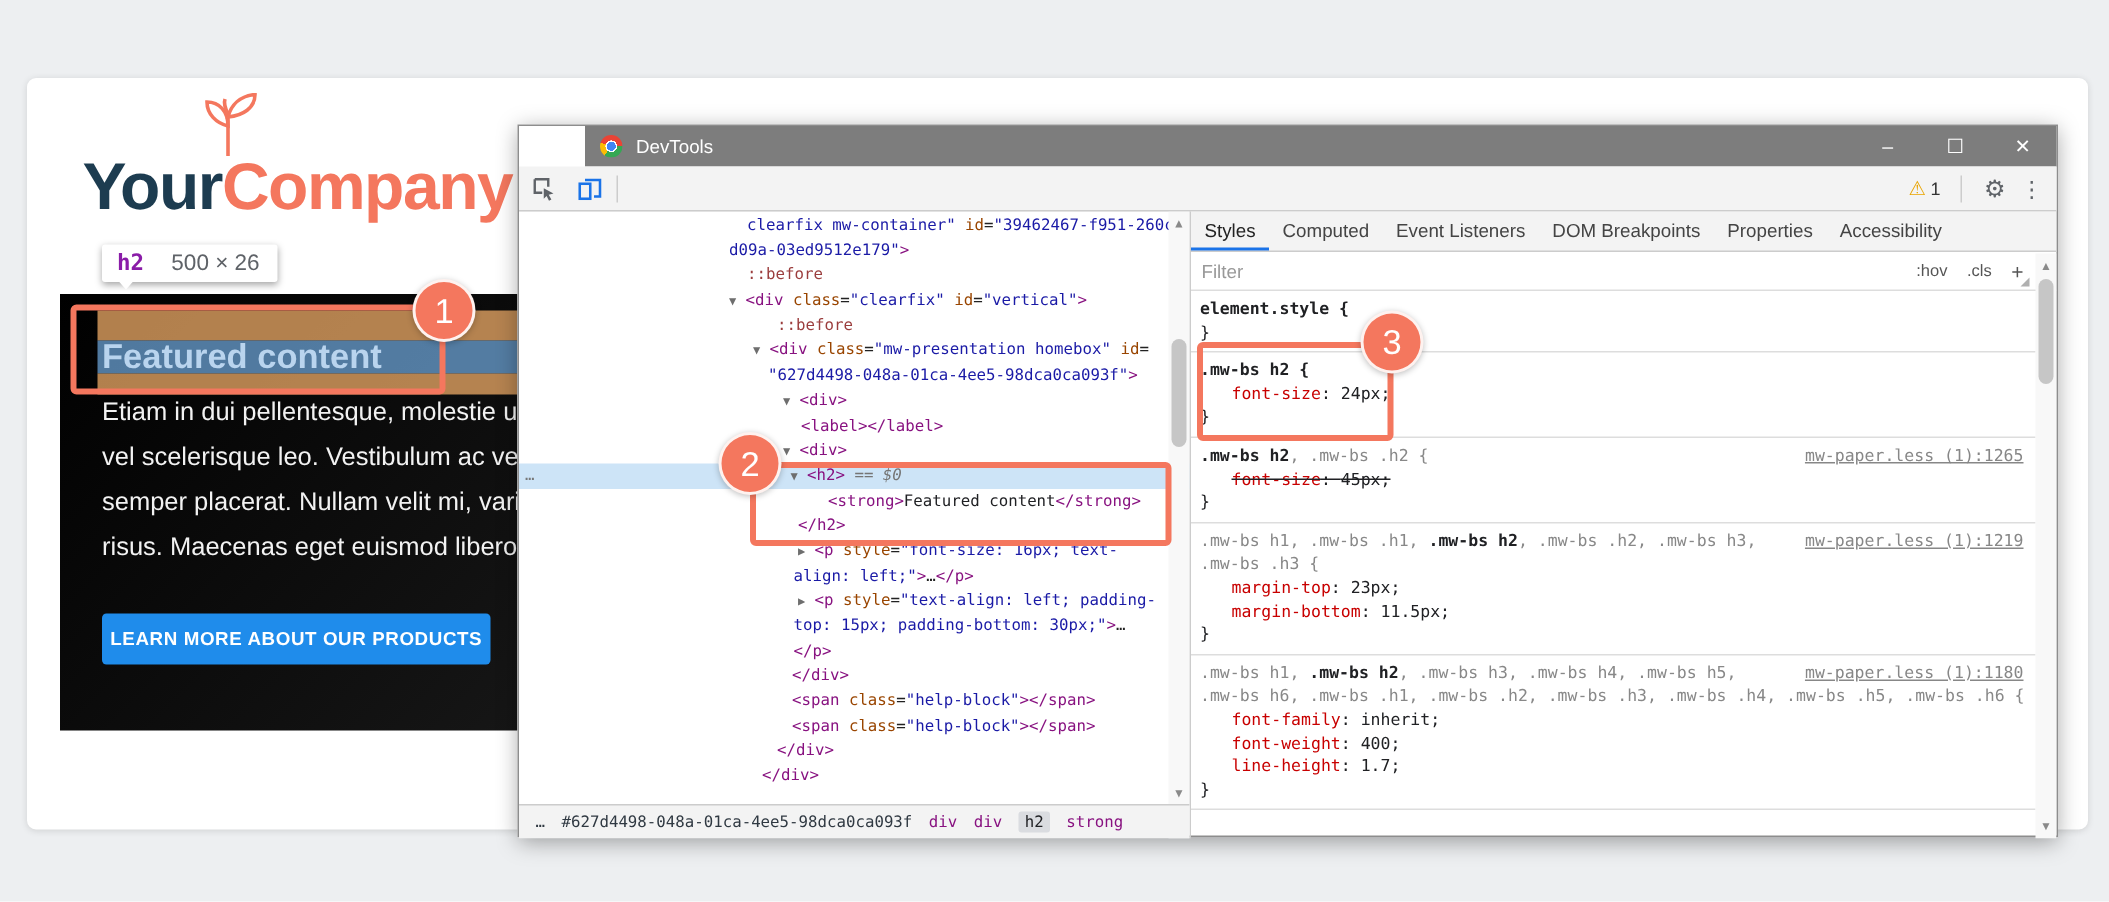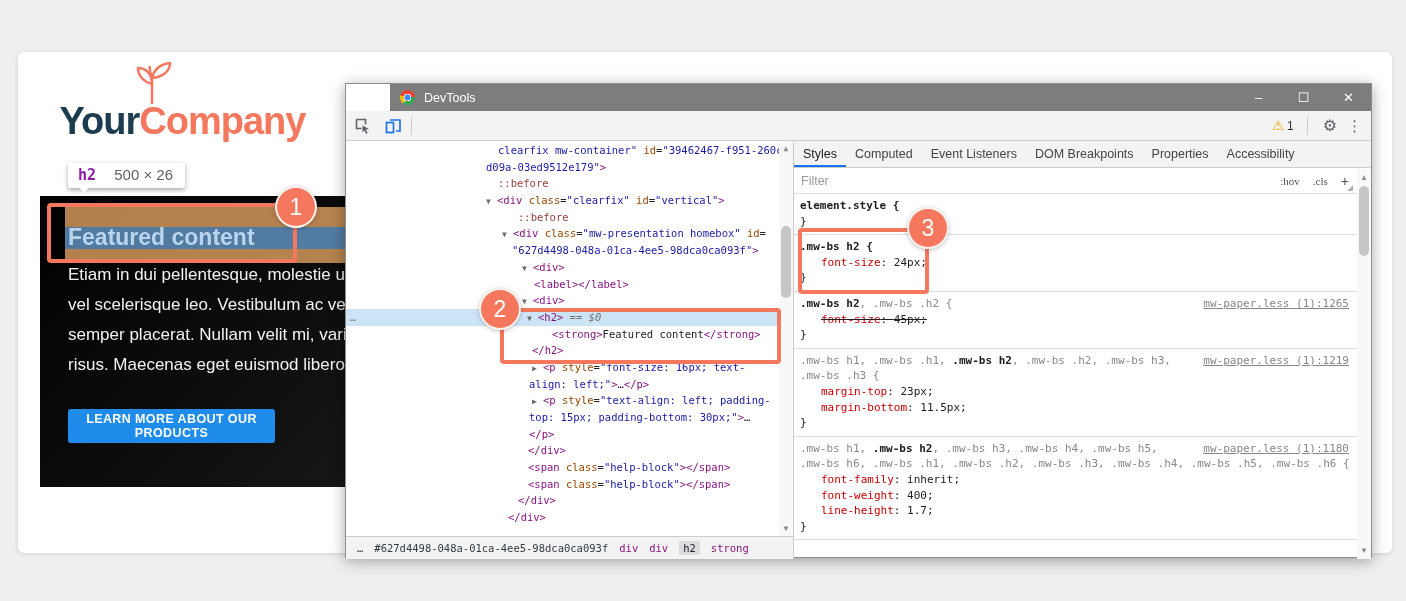--- a/index.html
+++ b/index.html
@@ -4,33 +4,33 @@
 <style>
   * { margin:0; padding:0; box-sizing:border-box; }
   html,body { width:1406px; height:601px; overflow:hidden; }
   body { background:#edeff1; font-family:"Liberation Sans", sans-serif; position:relative; }
 
   .card { position:absolute; left:18px; top:52px; width:1374px; height:501px; background:#fff;
           border-radius:6px; box-shadow:0 1px 5px rgba(0,0,0,.12); }
 
   
   .logo-text { position:absolute; left:55px; top:100px; width:255px; text-align:center;
-               font-size:38px; font-weight:bold; letter-spacing:-1px; }
+               font-size:44px; font-weight:bold; letter-spacing:-1px; }
   .logo-icon { position:absolute; left:128px; top:62px; }
 
   .hero { position:absolute; left:40px; top:196px; width:305px; height:291px;
           background:linear-gradient(135deg,#000 , #161616); overflow:hidden; }
   .band { position:absolute; left:25px; width:280px; }
   .band.m-top { top:11px; height:20px; background:rgba(246,178,107,.72); }
   .band.content { top:31px; height:22px; background:rgba(111,168,220,.72); }
   .band.m-bot { top:53px; height:14px; background:rgba(246,178,107,.72); }
   .hero-h2 { position:absolute; left:3px; top:-3px; font-size:23px; font-weight:bold; color:#b9d4ee; white-space:nowrap; }
   .hero-p { position:absolute; left:28px; top:64px; width:400px; font-size:17px; color:#f2f2f2; }
   .hero-p div { height:30px; line-height:30px; white-space:nowrap; }
-  .hero-btn { position:absolute; left:28px; top:213px; width:207px; height:34px; border:none; border-radius:3px;
+  .hero-btn { position:absolute; left:28px; top:213px; width:259px; height:34px; border:none; border-radius:3px;
               color:#fff; font-size:12.5px; font-weight:bold; letter-spacing:.4px; font-family:"Liberation Sans",sans-serif; }
 
   .tooltip { position:absolute; left:68px; top:163px; background:#fff; border-radius:2px; z-index:30;
              box-shadow:0 2px 5px rgba(0,0,0,.35); padding:3px 12px 4px 10px; font-size:15px; white-space:nowrap; }
   .tooltip .tag { color:#8a1ca8; font-weight:bold; font-family:"DejaVu Sans Mono",monospace; }
   .tooltip .dims { color:#5f6368; margin-left:14px; }
   .tooltip-arrow { position:absolute; left:76px; top:184px; z-index:30; width:0; height:0;
                    border-left:8px solid transparent; border-right:8px solid transparent; border-top:9px solid #fff; }
 
   
@@ -76,21 +76,21 @@
   .crumb.plain { color:#303942; }
   .crumb.active { color:#202124; background:#dadce0; padding:1px 4px; border-radius:2px; }
 
   .panel-styles { flex:1; position:relative; display:flex; flex-direction:column; overflow:hidden; }
   .ss-tabs { height:27px; background:#f3f3f3; border-bottom:1px solid #ccc; display:flex; align-items:center; }
   .ss-tab { font-size:12.5px; color:#444; padding:0 9px; height:26px; line-height:26px; }
   .ss-tab.active { border-bottom:2px solid #1a73e8; color:#222; }
   .filterbar { height:26px; border-bottom:1px solid #ddd; display:flex; align-items:center; position:relative; }
   .filter-input { border:none; outline:none; flex:1; font-size:12.5px; color:#222; padding-left:7px; font-family:"Liberation Sans",sans-serif;}
   .filter-input::placeholder { color:#999; }
-  .hovcls { font-family:Liberation Serif, serif; font-size:11px; color:#555; margin-right:13px; }
+  .hovcls { font-family:Liberation Sans, sans-serif; font-size:11px; color:#555; margin-right:13px; }
   .plusbtn { font-size:14px; color:#555; margin-right:22px; }
   .corner { position:absolute; right:18px; bottom:2px; width:0; height:0;
             border-left:6px solid transparent; border-bottom:6px solid #b0b0b0; }
 
   .rules { position:relative; flex:1; overflow:hidden; font-family:"DejaVu Sans Mono",monospace;
            font-size:11px; line-height:15.6px; color:#202124; padding-right:14px; }
   .rule { border-bottom:1px solid #ddd; padding:4px 4px 5px 6px; overflow:hidden; }
   .rule .link { float:right; color:#878787; text-decoration:underline; margin-right:4px; white-space:nowrap; }
   .c-sel{color:#888} .c-selb{color:#202124; font-weight:bold;}
   .prop { padding-left:21px; white-space:nowrap; }

